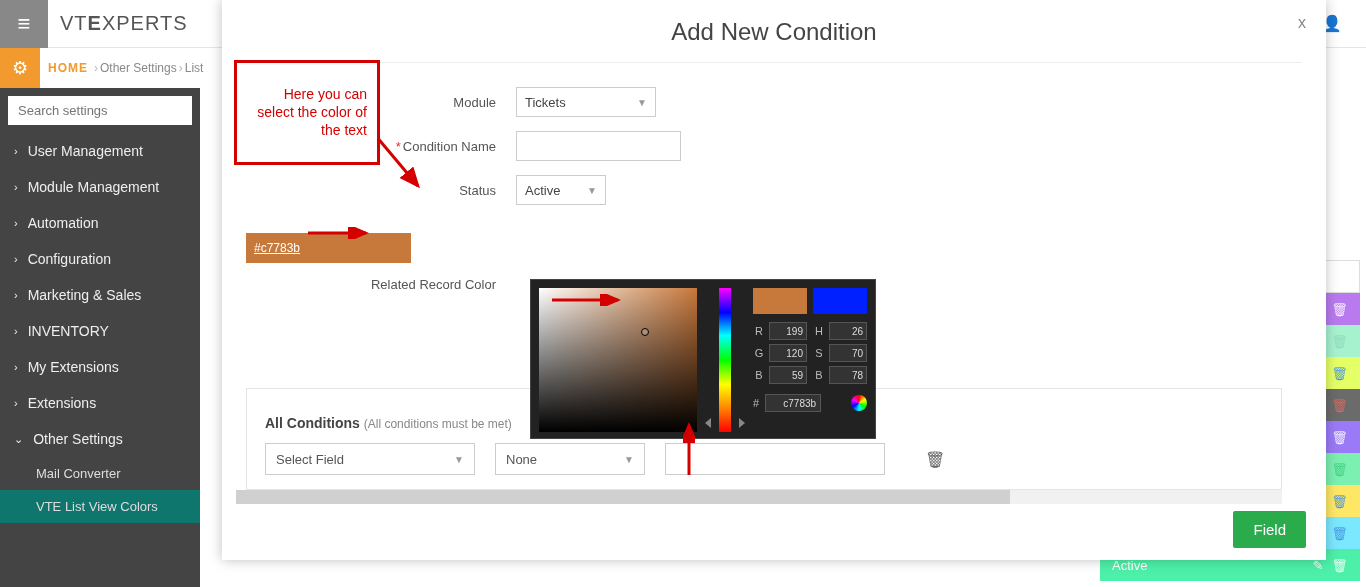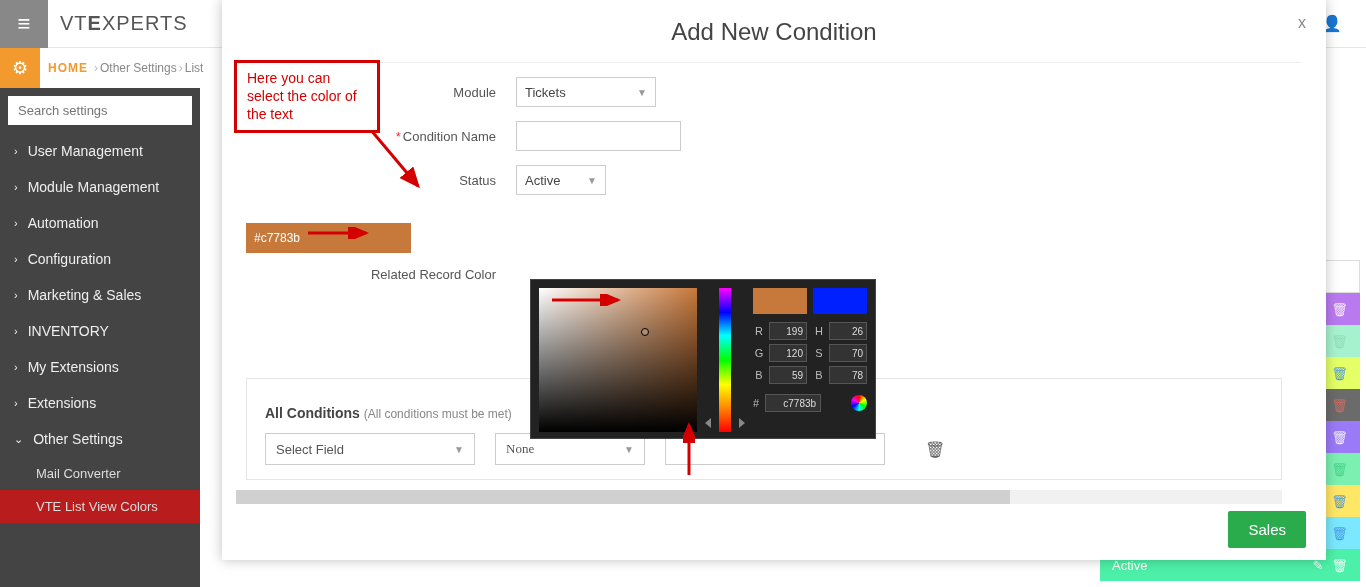--- a/index.html
+++ b/index.html
@@ -18,46 +18,46 @@
 .gearbox { position: absolute; left: 0; top: 0; width: 40px; height: 40px; background: #f29a2e; color: #fff; display: flex; align-items: center; justify-content: center; font-size: 18px; }
 .breadcrumb { position: absolute; left: 48px; top: 0; height: 40px; display: flex; align-items: center; font-size: 12px; color: #888; white-space: nowrap; }
 .breadcrumb .home { color: #f29a2e; font-weight: 600; letter-spacing: 1px; margin-right: 4px; }
 .breadcrumb .sep { margin: 0 2px; color: #bbb; }
 
 .sidebar { position: absolute; left: 0; top: 40px; width: 200px; bottom: 0; background: #444; overflow: hidden; }
 .search-settings { margin: 8px; padding: 7px 10px; background: #fff; border: none; width: calc(100% - 16px); font-size: 13px; color: #666; }
 .nav-item { padding: 10px 14px; color: #eee; cursor: pointer; display: flex; align-items: center; gap: 10px; font-size: 14px; }
 .nav-item .chev { font-size: 11px; }
 .nav-sub { padding: 9px 14px 9px 36px; color: #ddd; font-size: 13px; cursor: pointer; }
-.nav-sub.active { background: #b91c1c; }
+.nav-sub.active { background: #0f766e; }
 
 
 .bg-table { position: absolute; left: 1100px; top: 260px; width: 260px; }
 .bg-table-head { display: flex; background: #fff; border: 1px solid #ddd; }
 .bg-table-head div { padding: 8px 12px; font-size: 13px; color: #555; }
 .bg-row { display: flex; align-items: center; height: 32px; padding: 0 12px; justify-content: space-between; }
 .bg-row .status { font-size: 13px; }
 .bg-row .icons { display: flex; gap: 8px; font-size: 13px; color: inherit; opacity: .9; }
 
 
 .modal { position: absolute; left: 222px; top: 0; right: 40px; height: 560px; background: #fff; box-shadow: 0 0 12px rgba(0,0,0,.25); z-index: 50; padding: 18px 24px 12px; overflow: hidden; }
 .modal-title { text-align: center; font-size: 24px; color: #444; font-weight: 400; margin-bottom: 16px; }
 .modal-close { position: absolute; right: 20px; top: 14px; color: #888; font-size: 16px; cursor: pointer; font-family: Arial; }
 .modal hr { border: none; border-top: 1px solid #eee; margin-bottom: 14px; }
 .modal-body { position: relative; height: 430px; overflow: auto; padding-right: 20px; }
 
 
-.frow { display: flex; align-items: center; margin-bottom: 14px; }
+.frow { display: flex; align-items: center; margin-bottom: 14px; margin-top: 10px; }
 .flabel { width: 270px; text-align: right; padding-right: 20px; color: #555; font-size: 13px; }
 .flabel .req { color: #d33; margin-right: 2px; }
 .fselect, .finput { height: 30px; border: 1px solid #ccc; background: #fff; padding: 0 8px; font-size: 13px; color: #444; }
 .fselect { display: flex; align-items: center; justify-content: space-between; min-width: 140px; cursor: pointer; }
 .fselect .arr { color: #999; font-size: 10px; margin-left: 18px; }
 .finput { display: flex; align-items: center; width: 165px; }
-.color-box { height: 30px; width: 165px; display: flex; align-items: center; padding: 4px 8px; color: #fff; font-size: 12px; }
+.color-box { height: 30px; width: 165px; display: flex; align-items: center; padding: 4px 8px; color: #fff; font-size: 12px; text-decoration: underline; }
 
 
 .picker { position: absolute; left: 284px; top: 202px; width: 346px; height: 160px; background: #222; border: 1px solid #444; padding: 8px; display: flex; gap: 8px; z-index: 60; }
 .sv-area { width: 158px; height: 144px; position: relative; background: linear-gradient(to bottom, rgba(0,0,0,0) 0%, #000 100%), linear-gradient(to right, #fff 0%, #c7783b 100%); }
 .sv-cursor { position: absolute; left: 102px; top: 40px; width: 8px; height: 8px; border: 1px solid #000; border-radius: 50%; background: rgba(255,255,255,.2); }
 .hue-strip { width: 12px; height: 144px; background: linear-gradient(to bottom, #f0f 0%, #00f 17%, #0ff 33%, #0f0 50%, #ff0 67%, #f80 83%, #f00 100%); cursor: pointer; position: relative; }
 .picker-right { flex: 1; display: flex; flex-direction: column; gap: 6px; }
 .swatches { display: flex; gap: 6px; }
 .swatch { flex: 1; height: 26px; }
 .num-rows { display: flex; flex-direction: column; gap: 4px; margin-top: 2px; }
@@ -73,31 +73,31 @@
 .tri-l { border-right: 6px solid #888; }
 .tri-r { border-left: 6px solid #888; }
 
 
 .cond-block { border: 1px solid #e5e5e5; margin-top: 96px; padding: 14px 18px; }
 .cond-title { font-size: 14px; color: #444; margin-bottom: 12px; margin-top: 12px; }
 .cond-title b { font-weight: 600; }
 .cond-title span { color: #888; font-size: 12px; font-weight: 400; }
 .cond-row { display: flex; align-items: center; gap: 20px; }
 .cond-select { flex: 0 0 210px; height: 32px; border: 1px solid #ccc; display: flex; align-items: center; justify-content: space-between; padding: 0 10px; font-size: 13px; color: #555; cursor: pointer; }
-.cond-select.narrow { flex: 0 0 150px; font-family: Liberation Serif, serif; }
+.cond-select.narrow { flex: 0 0 150px; }
 .cond-input { flex: 0 0 220px; height: 32px; border: 1px solid #ccc; }
 .cond-trash { color: #666; font-size: 16px; cursor: pointer; margin-left: 20px; }
 
 
 .modal-hscroll { position: absolute; left: 14px; right: 44px; bottom: 56px; height: 14px; background: #f1f1f1; }
 .modal-hscroll .thumb { height: 100%; width: 74%; background: #d0d0d0; }
 .save-btn { position: absolute; right: 20px; bottom: 12px; background: #2aab4c; color: #fff; border: none; padding: 10px 20px; font-size: 15px; cursor: pointer; border-radius: 2px; }
 
 
-.annot-box { position: absolute; border: 3px solid #d40000; padding: 6px 10px; color: #d40000; font-size: 14px; line-height: 1.3; text-align: left; background: #fff; z-index: 70; }
+.annot-box { position: absolute; border: 3px solid #d40000; padding: 22px 10px; color: #d40000; font-size: 14px; line-height: 1.3; text-align: right; background: #fff; z-index: 70; }
 .arrow-svg { position: absolute; z-index: 69; }
 </style>
 </head>
 <body>
 
 <div class="topbar">
   <div class="hamburger">≡</div>
   <div class="logo">VT<b>E</b>XPERTS</div>
   <div class="top-right">
     <span>✚</span>
@@ -332,21 +332,21 @@
           </div>
         <div class="cond-input"></div>
         <div class="cond-trash">🗑</div>
       </div>
     </div>
   </div>
 
   <div class="modal-hscroll">
       <div class="thumb"></div>
     </div>
-  <button class="save-btn">Sales</button>
+  <button class="save-btn">Field</button>
 </div>
 
 <div class="annot-box" style="left:234px; top:60px; width:146px;">Here you can select the color of the text</div>
 <svg class="arrow-svg" style="left:360px; top:118px;" width="70" height="80">
     <defs>
       <marker id="ah1" markerWidth="8" markerHeight="8" refX="6" refY="3" orient="auto">
         <path d="M0,0 L7,3 L0,6 Z" fill="#d40000"></path>
       </marker>
     </defs>
     <line x1="5" y1="5" x2="58" y2="68" stroke="#d40000" stroke-width="3" marker-end="url(#ah1)"></line>

